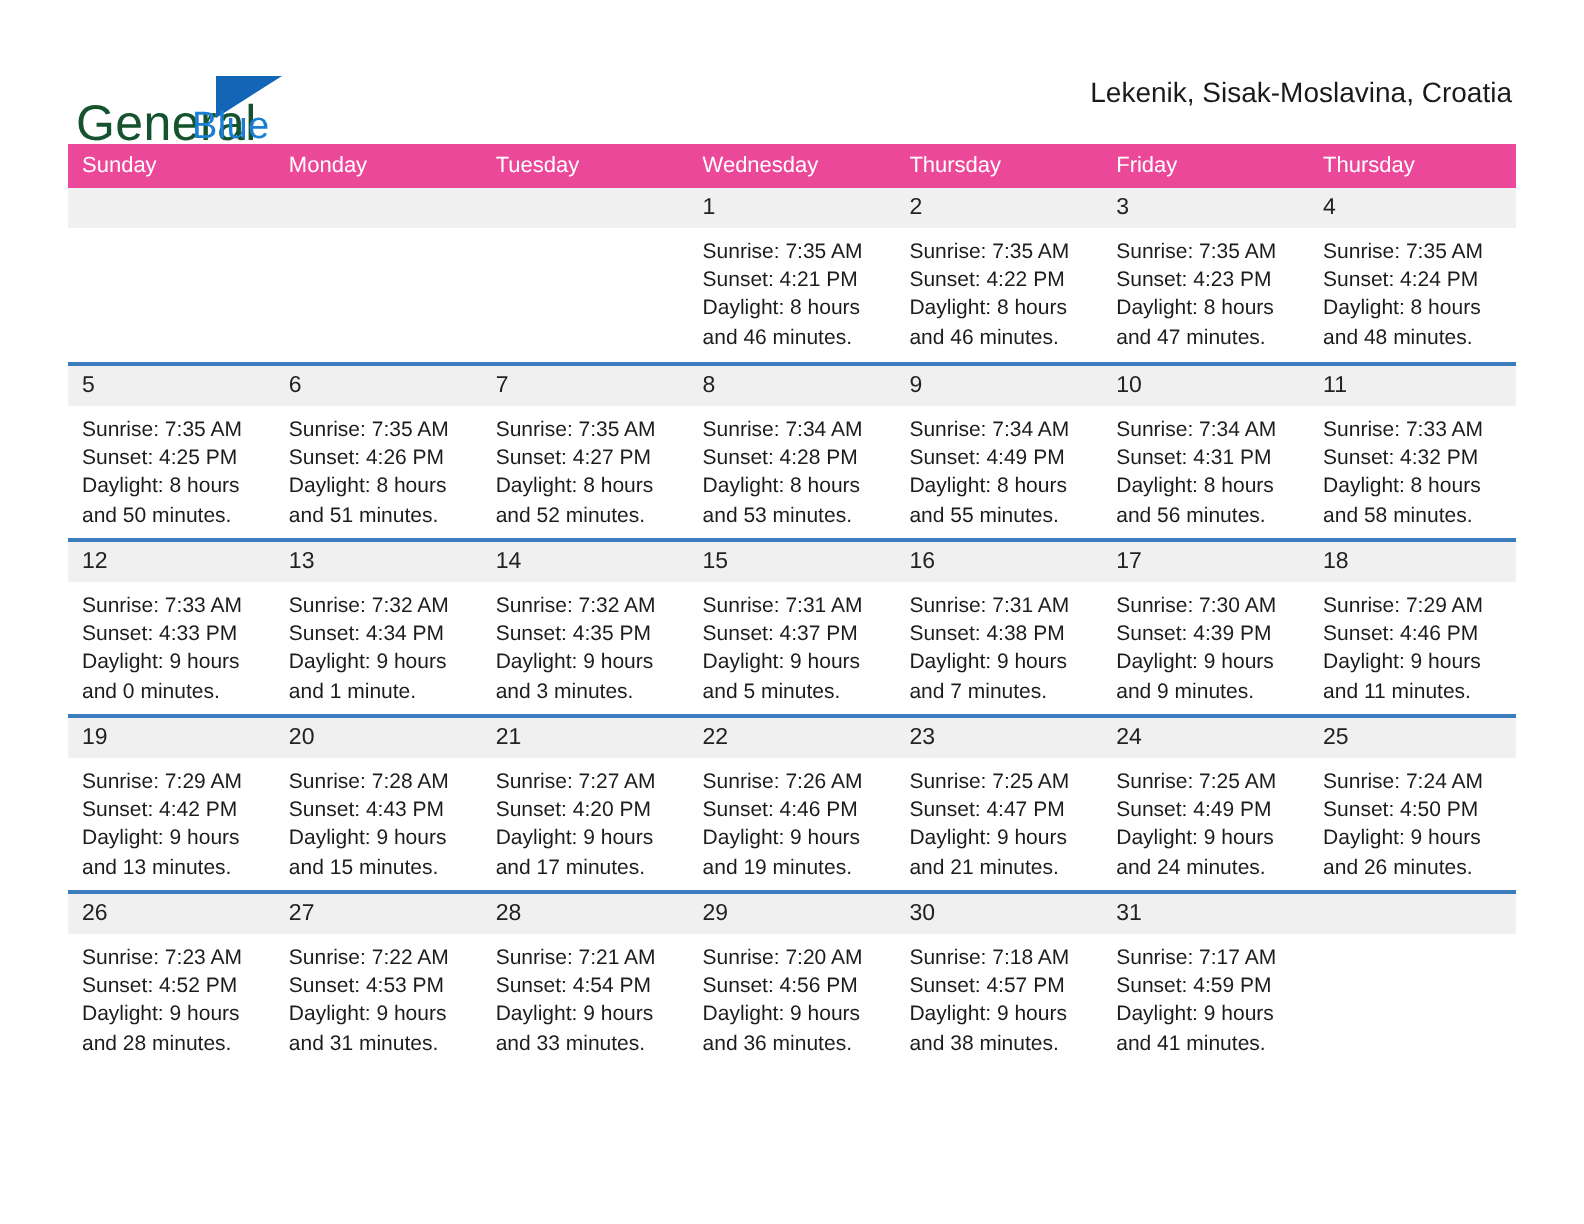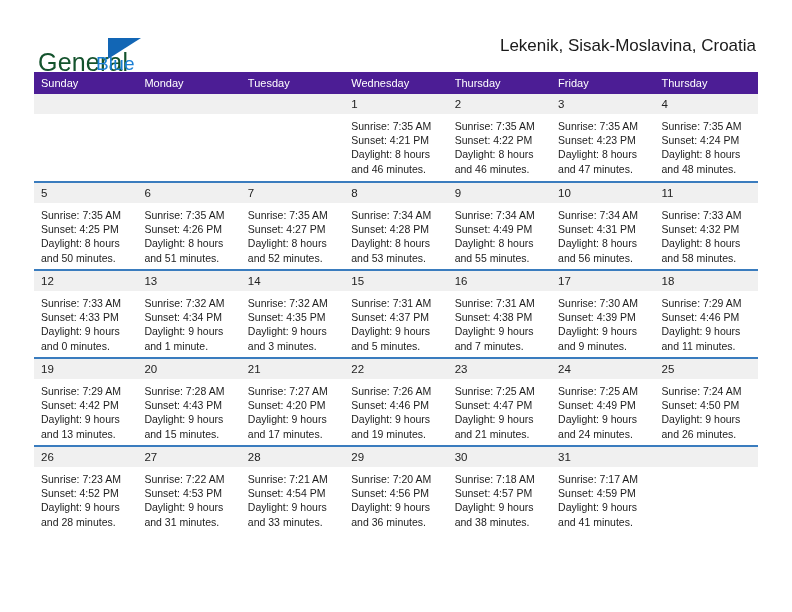--- a/index.html
+++ b/index.html
@@ -68,36 +68,36 @@
     padding-right: 2px;
   }
   .cal-title {
     font-size: 26px;
     font-weight: 400;
     color: #1a1a1a;
     line-height: 30px;
     white-space: nowrap;
   }
   .cal-subtitle {
-    font-size: 17px;
+    font-size: 14px;
     font-weight: 400;
     color: #1a1a1a;
     line-height: 20px;
     margin-top: 8px;
     white-space: nowrap;
   }
 
   
   .calendar {
     width: 724px;
     border-collapse: collapse;
     table-layout: fixed;
   }
   .calendar th {
-    background: #4c1d95;
+    background: #ec4899;
     color: #ffffff;
     font-size: 11px;
     font-weight: 400;
     text-align: left;
     padding: 5px 0 5px 7px;
     height: 21px;
     box-sizing: border-box;
     border: none;
   }
   .calendar td {

